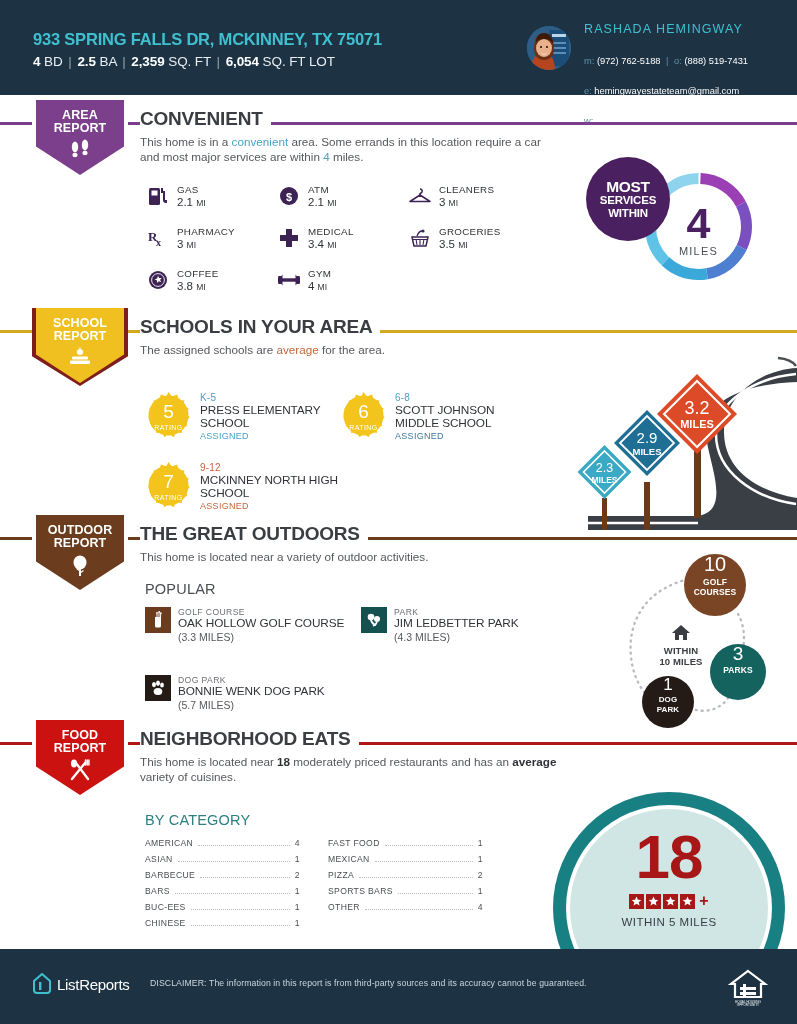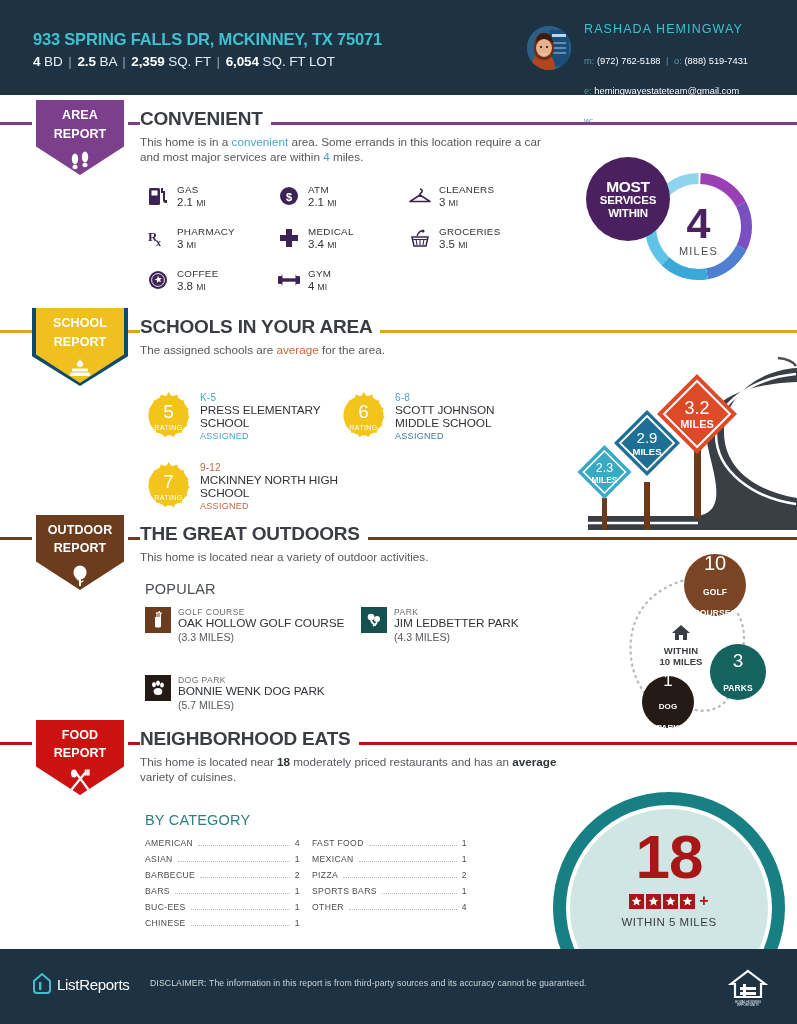--- a/index.html
+++ b/index.html
@@ -46,21 +46,21 @@
     position:absolute; height:3px; left:0; width:797px; top:0;
   }
   .badge-wrap { position:absolute; left:32px; top:-22px; width:96px; height:78px; }
   .badge {
     width:96px; height:78px; position:relative;
     clip-path: polygon(0% 0%, 100% 0%, 100% 62%, 50% 100%, 0% 62%);
   }
   .badge-inner {
     position:absolute; left:4px; top:0px; right:4px; bottom:3px;
     clip-path: polygon(0% 0%, 100% 0%, 100% 62%, 50% 100%, 0% 62%);
-    display:flex; flex-direction:column; align-items:center; justify-content:space-between;
+    display:flex; flex-direction:column; align-items:center; justify-content:flex-start;
     padding-top:9px;
   }
   .badge-text { color:#fff; font-size:12.5px; font-weight:bold; line-height:12.5px; text-align:center; letter-spacing:0.1px;}
   .badge-icon { margin-top:5px; }
 
   .sec-head { position:absolute; left:140px; top:-14px; }
   .sec-title {
     font-size:19px; font-weight:bold; color:#3a3d42; letter-spacing:-0.2px;
     background:#fff; padding-right:8px; display:inline-block; white-space:nowrap;
   }
@@ -127,30 +127,30 @@
   .outdoors { position:absolute; left:145px; top:70px; width:430px; }
   .od { display:flex; align-items:flex-start; position:absolute; }
   .od-ic { width:26px; height:26px; flex:0 0 26px; display:flex; align-items:center; justify-content:center;}
   .od-txt { margin-left:7px; }
   .od-cat { font-size:8.6px; color:#6b6e73; letter-spacing:0.4px; line-height:10px;}
   .od-name { font-size:11.8px; color:#2f3338; line-height:13.5px; letter-spacing:-0.1px;}
   .od-dist { font-size:10.5px; color:#55585d; line-height:12px;}
 
   .circles { position:absolute; left:620px; top:552px; width:177px; height:178px; }
   .circ { position:absolute; border-radius:50%; display:flex; flex-direction:column;
-          align-items:center; justify-content:center; color:#fff; text-align:center;gap:11px;}
+          align-items:center; justify-content:flex-start; color:#fff; text-align:center;}
   .circ .cn { font-weight:normal; line-height:1; }
   .circ .cl { font-weight:bold; line-height:10px; letter-spacing:0.1px;}
   .within-home { position:absolute; left:26px; top:72px; width:70px; text-align:center; }
   .within-home .wt { font-size:9.5px; font-weight:bold; color:#3a3d42; line-height:11px; letter-spacing:0.1px; }
 
   
   #sec-food { top:742px; height:200px; }
   .bycat-label { position:absolute; left:145px; top:70px; font-size:14.5px; color:#2d7f82; letter-spacing:0.2px;}
-  .cat-cols { position:absolute; left:145px; top:96px; display:flex; gap:12px; }
+  .cat-cols { position:absolute; left:145px; top:96px; display:flex; gap:28px; }
   .cat-col { width:155px; }
   .cat-row { display:flex; align-items:baseline; font-size:8.6px; color:#4a4d52; margin-bottom:5.6px; letter-spacing:0.35px;}
   .cat-name { white-space:nowrap; }
   .cat-dots { flex:1; border-bottom:1px dotted #b9bcc0; margin:0 5px 2.5px 5px; }
   .cat-val { color:#4a4d52; }
 
   .food-circle { position:absolute; left:553px; top:792px; width:232px; height:232px; }
   .fc-outer { position:absolute; left:0; top:0; width:232px; height:232px; border-radius:50%; background:#187f83;}
   .fc-ring { position:absolute; left:13px; top:13px; width:206px; height:206px; border-radius:50%; background:#ffffff;}
   .fc-inner { position:absolute; left:17px; top:17px; width:198px; height:198px; border-radius:50%; background:#cfe6e5;}
@@ -381,21 +381,21 @@
   </div>
   <div class="donut-bubble">
     <div class="b1">MOST</div>
     <div class="b2">SERVICES</div>
     <div class="b2">WITHIN</div>
   </div>
 
   <div class="section" id="sec-school">
     <div class="rule" style="background:#d4a821"></div>
     <div class="badge-wrap">
-      <div class="badge" style="background:#0c4a6e">
+      <div class="badge" style="background:#7f1d1d">
         <div class="badge-inner" style="background:#efc01f">
           <div class="badge-text">SCHOOL</div>
           <div class="badge-text">REPORT</div>
           <div class="badge-icon">
             <svg width="26" height="20" viewBox="0 0 26 20">
               <path d="M13 2 c-2 0-3.2 1.4-3.2 3 c0 1.7 1.3 3 3.2 3 c1.9 0 3.2-1.3 3.2-3 c0-1.6-1.2-3-3.2-3 Z" fill="#fff"></path>
               <rect x="12.4" y="0.5" width="1.2" height="2.2" fill="#fff"></rect>
               <rect x="5" y="9.5" width="16" height="3" rx="1" fill="#fff"></rect>
               <rect x="3" y="13.5" width="20" height="3.4" rx="1" fill="#fff"></rect>
             </svg>

